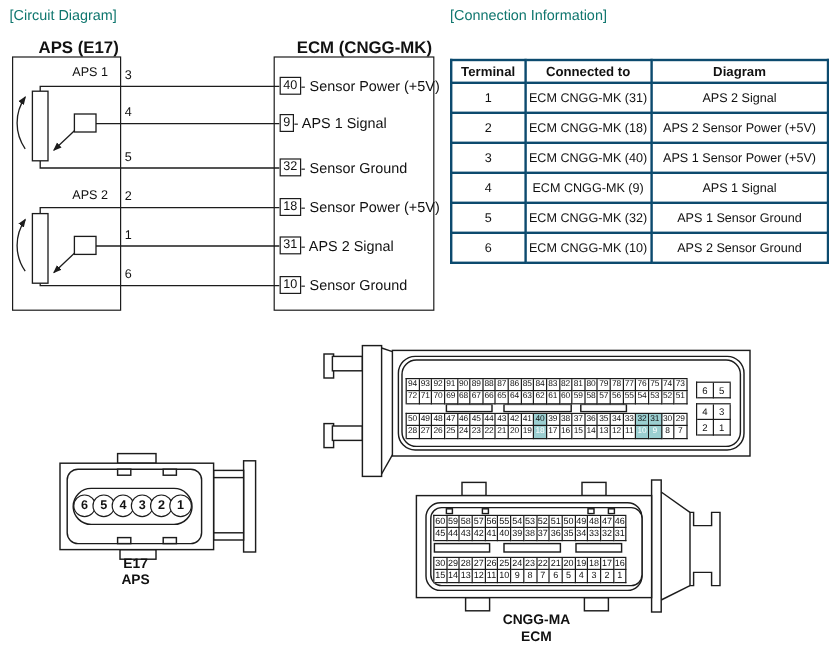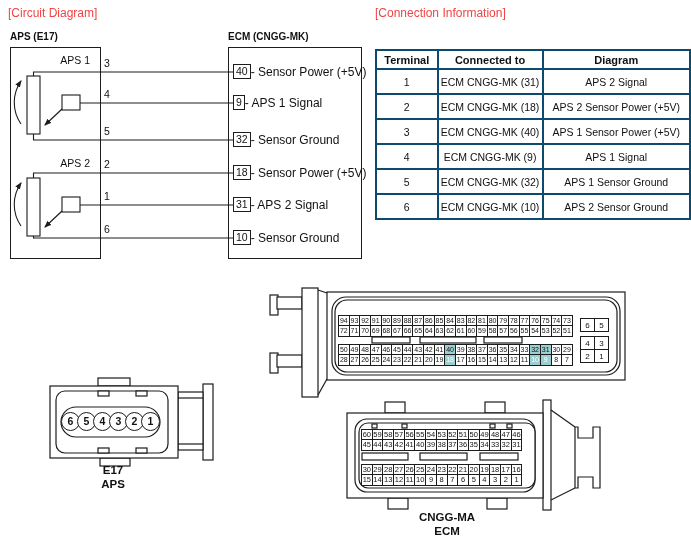--- a/index.html
+++ b/index.html
@@ -1,19 +1,19 @@
 <!DOCTYPE html>
 <html><head>
 <meta charset="utf-8">
 <style>
   html,body{margin:0;padding:0;background:#fff;}
   #page{position:relative;width:691px;height:542px;background:#fff;
         font-family:"Liberation Sans",sans-serif;color:#111;overflow:hidden;}
-  .section-label{position:absolute;font-size:12px;color:#ef4444;white-space:nowrap;}
-  .box-title{position:absolute;font-size:10px;font-weight:bold;text-align:left;white-space:nowrap;}
+  .section-label{position:absolute;font-size:12px;color:#0f766e;white-space:nowrap;}
+  .box-title{position:absolute;font-size:14px;font-weight:bold;text-align:right;white-space:nowrap;}
   .outline-box{position:absolute;border:1px solid #1c1c1c;}
   #page > svg{position:absolute;}
   .wire-num{position:absolute;font-size:10.5px;}
   .chan-label{position:absolute;font-size:10.5px;text-align:right;width:46px;}
   .ecm-pin-row{position:absolute;left:233px;display:flex;align-items:center;height:15px;}
   .ecm-pin-box{display:inline-block;border:1px solid #1c1c1c;background:#fff;font-size:10.5px;
                line-height:13px;padding:0 2px;text-align:center;}
   .ecm-pin-label{font-size:12px;margin-left:0;white-space:nowrap;}
   table.conn{position:absolute;left:375px;top:49px;border-collapse:collapse;table-layout:fixed;}
   table.conn th,table.conn td{border:2px solid #0c4a6e;text-align:center;overflow:hidden;white-space:nowrap;}

